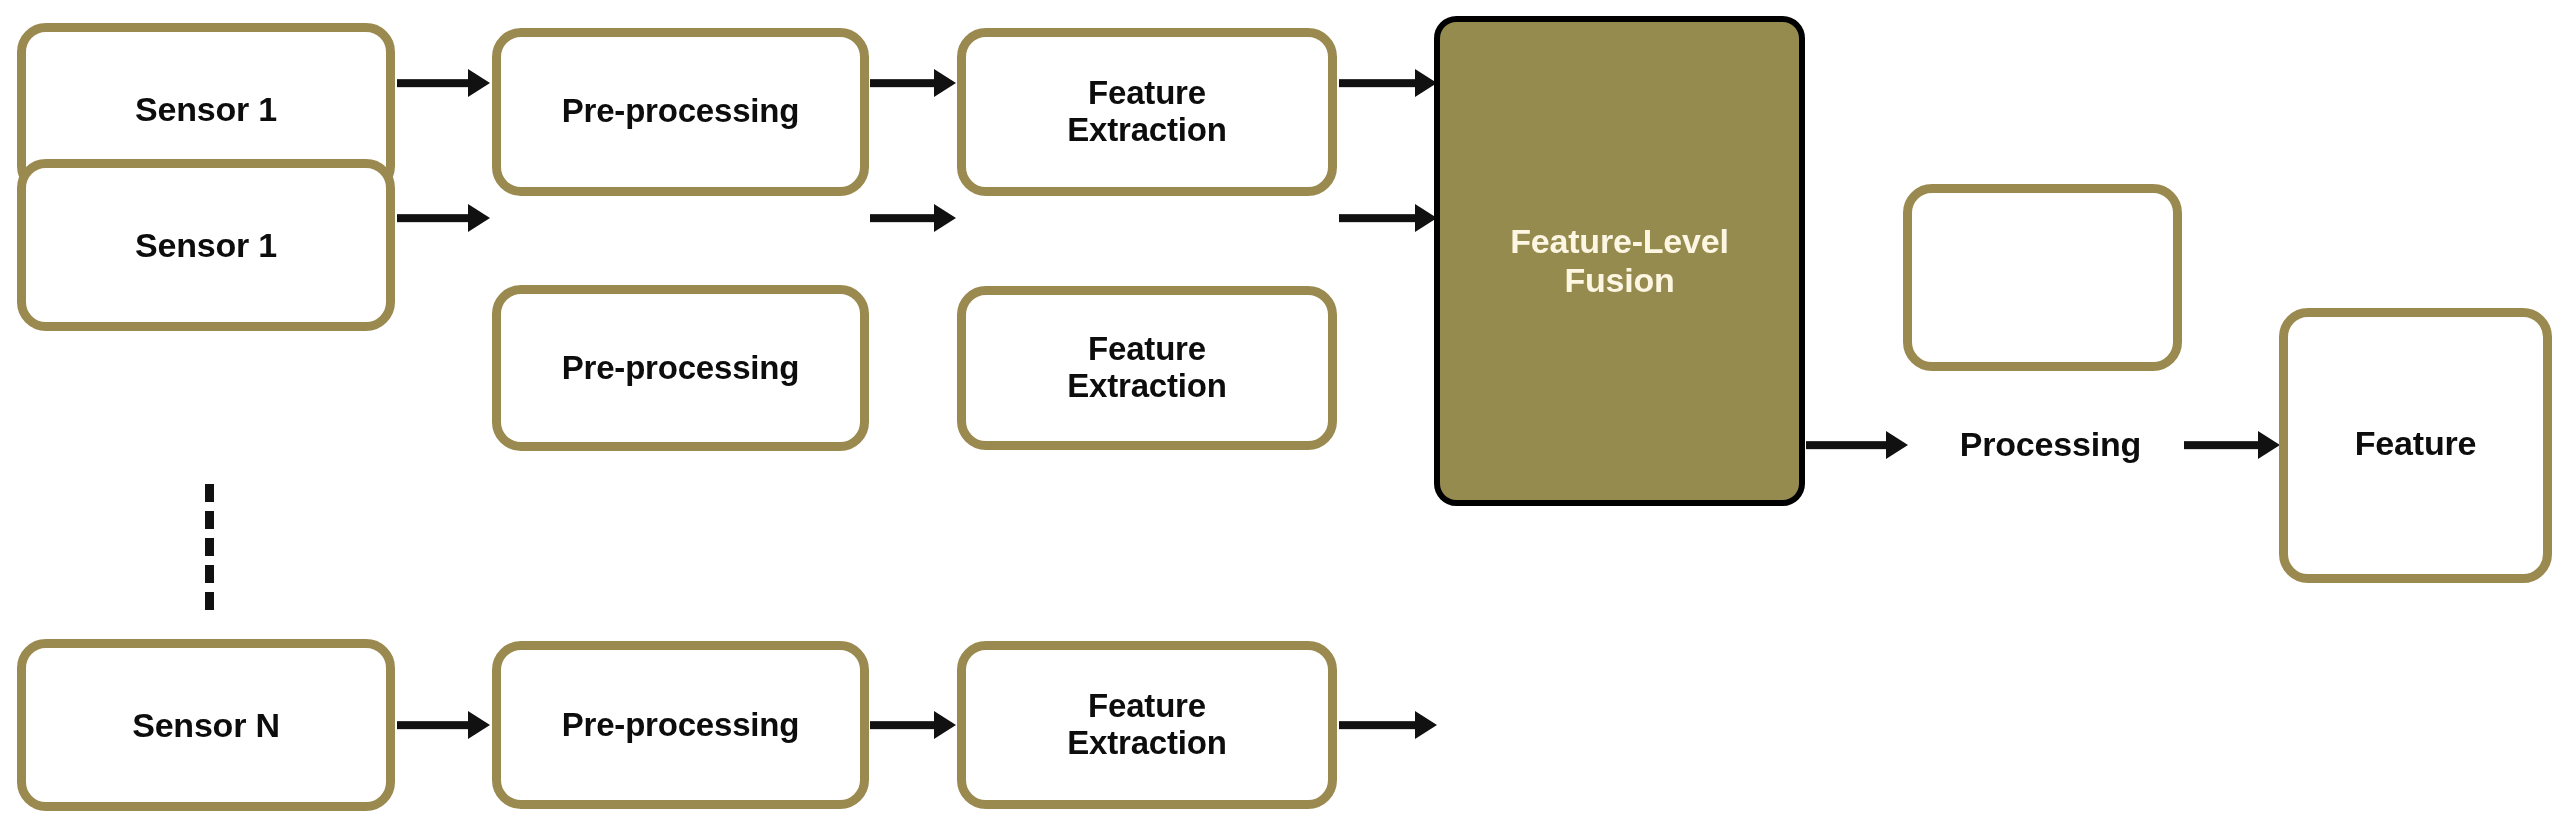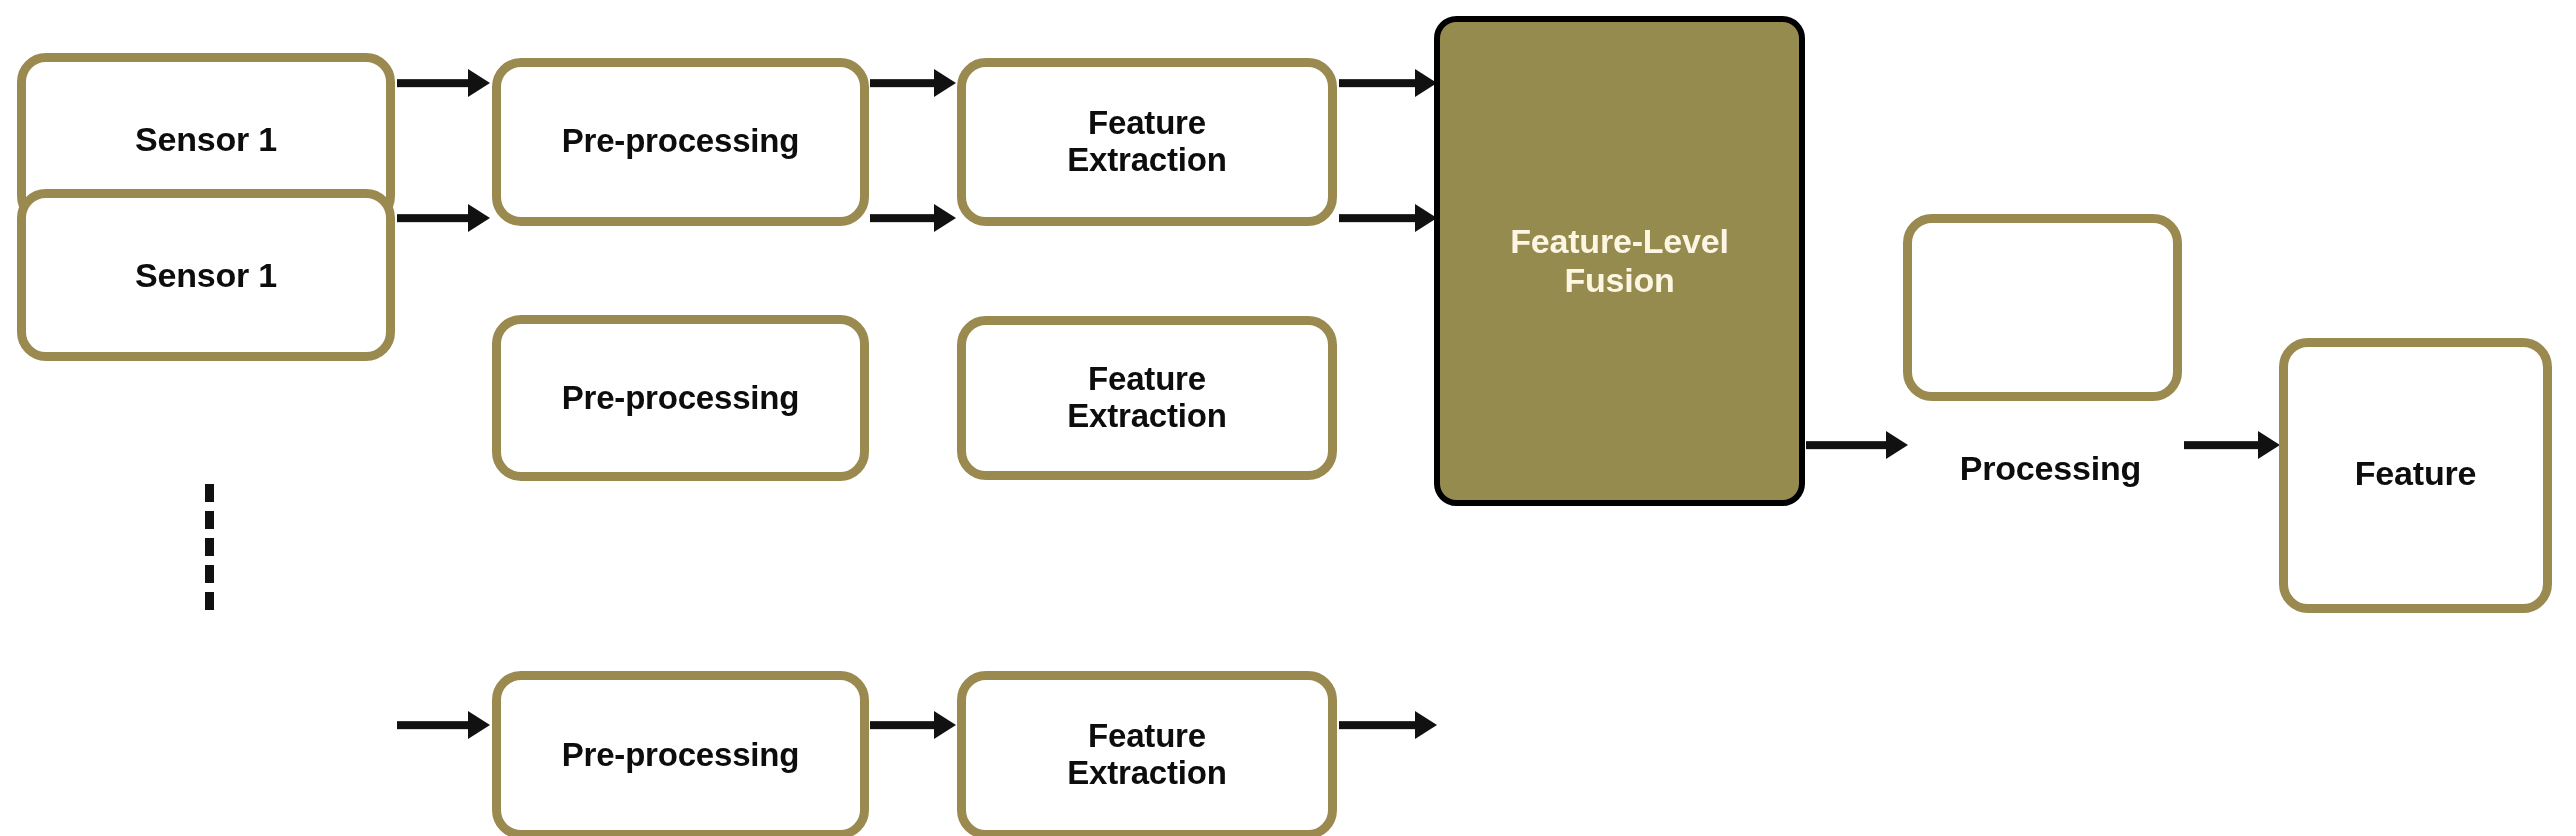--- a/index.html
+++ b/index.html
@@ -28,21 +28,20 @@
     border-style: solid;
     border-color: #9a8a4f;
     color: #0d0d0d;
     font-weight: bold;
     line-height: 1.12;
     letter-spacing: -0.2px;
   }
   .node-outline {
     border-width: 9.5px;
     border-radius: 29px;
-    margin-top: 30px;
   }
   .node-fusion {
     border-width: 6.9px;
     border-color: #000000;
     border-radius: 22.4px;
     background: #968b4f;
     color: #fdf6e3;
   }
   .node-label {
     white-space: pre-line;
@@ -132,20 +131,23 @@
 Extraction</span>
   </div>
 
   <div class="arrow" style="left:1339px; top:218px; width:99px;">
     <span class="arrow-shaft" style="width:79px;"></span>
     <span class="arrow-head" style="left:76px;"></span>
   </div>
 
   <div class="ellipsis-line" style="left:205px; top:484px; height:126px;"></div>
 
+  <div class="node node-outline" style="left:17px; top:639px; width:378px; height:172px; font-size:34px;">
+    <span class="node-label">Sensor N</span>
+  </div>
 
   <div class="arrow" style="left:397px; top:725px; width:93px;">
     <span class="arrow-shaft" style="width:74px;"></span>
     <span class="arrow-head" style="left:71px;"></span>
   </div>
 
   <div class="node node-outline" style="left:492px; top:641px; width:377px; height:168px; font-size:33px;">
     <span class="node-label">Pre-processing</span>
   </div>
 
@@ -168,21 +170,21 @@
     <span class="node-label">Feature-Level
 Fusion</span>
   </div>
 
   <div class="arrow" style="left:1806px; top:445px; width:103px;">
     <span class="arrow-shaft" style="width:83px;"></span>
     <span class="arrow-head" style="left:80px;"></span>
   </div>
 
   <div class="node node-outline" style="left:1903px; top:184px; width:279px; height:187px; font-size:34px; overflow:visible;">
-    <span class="node-label" style="position:absolute; left:-20.6px; top:226px; width:318px; white-space:nowrap;">Processing</span>
+    <span class="node-label" style="position:absolute; left:-20.6px; top:232px; width:318px; white-space:nowrap;">Processing</span>
   </div>
 
   <div class="arrow" style="left:2184px; top:445px; width:99px;">
     <span class="arrow-shaft" style="width:77px;"></span>
     <span class="arrow-head" style="left:74px;"></span>
   </div>
 
   <div class="node node-outline" style="left:2279px; top:308px; width:273px; height:275px; font-size:34px; overflow:visible;">
     <span class="node-label" style="position:absolute; left:0; top:107px; width:100%; white-space:nowrap;">Feature</span>
   </div>

